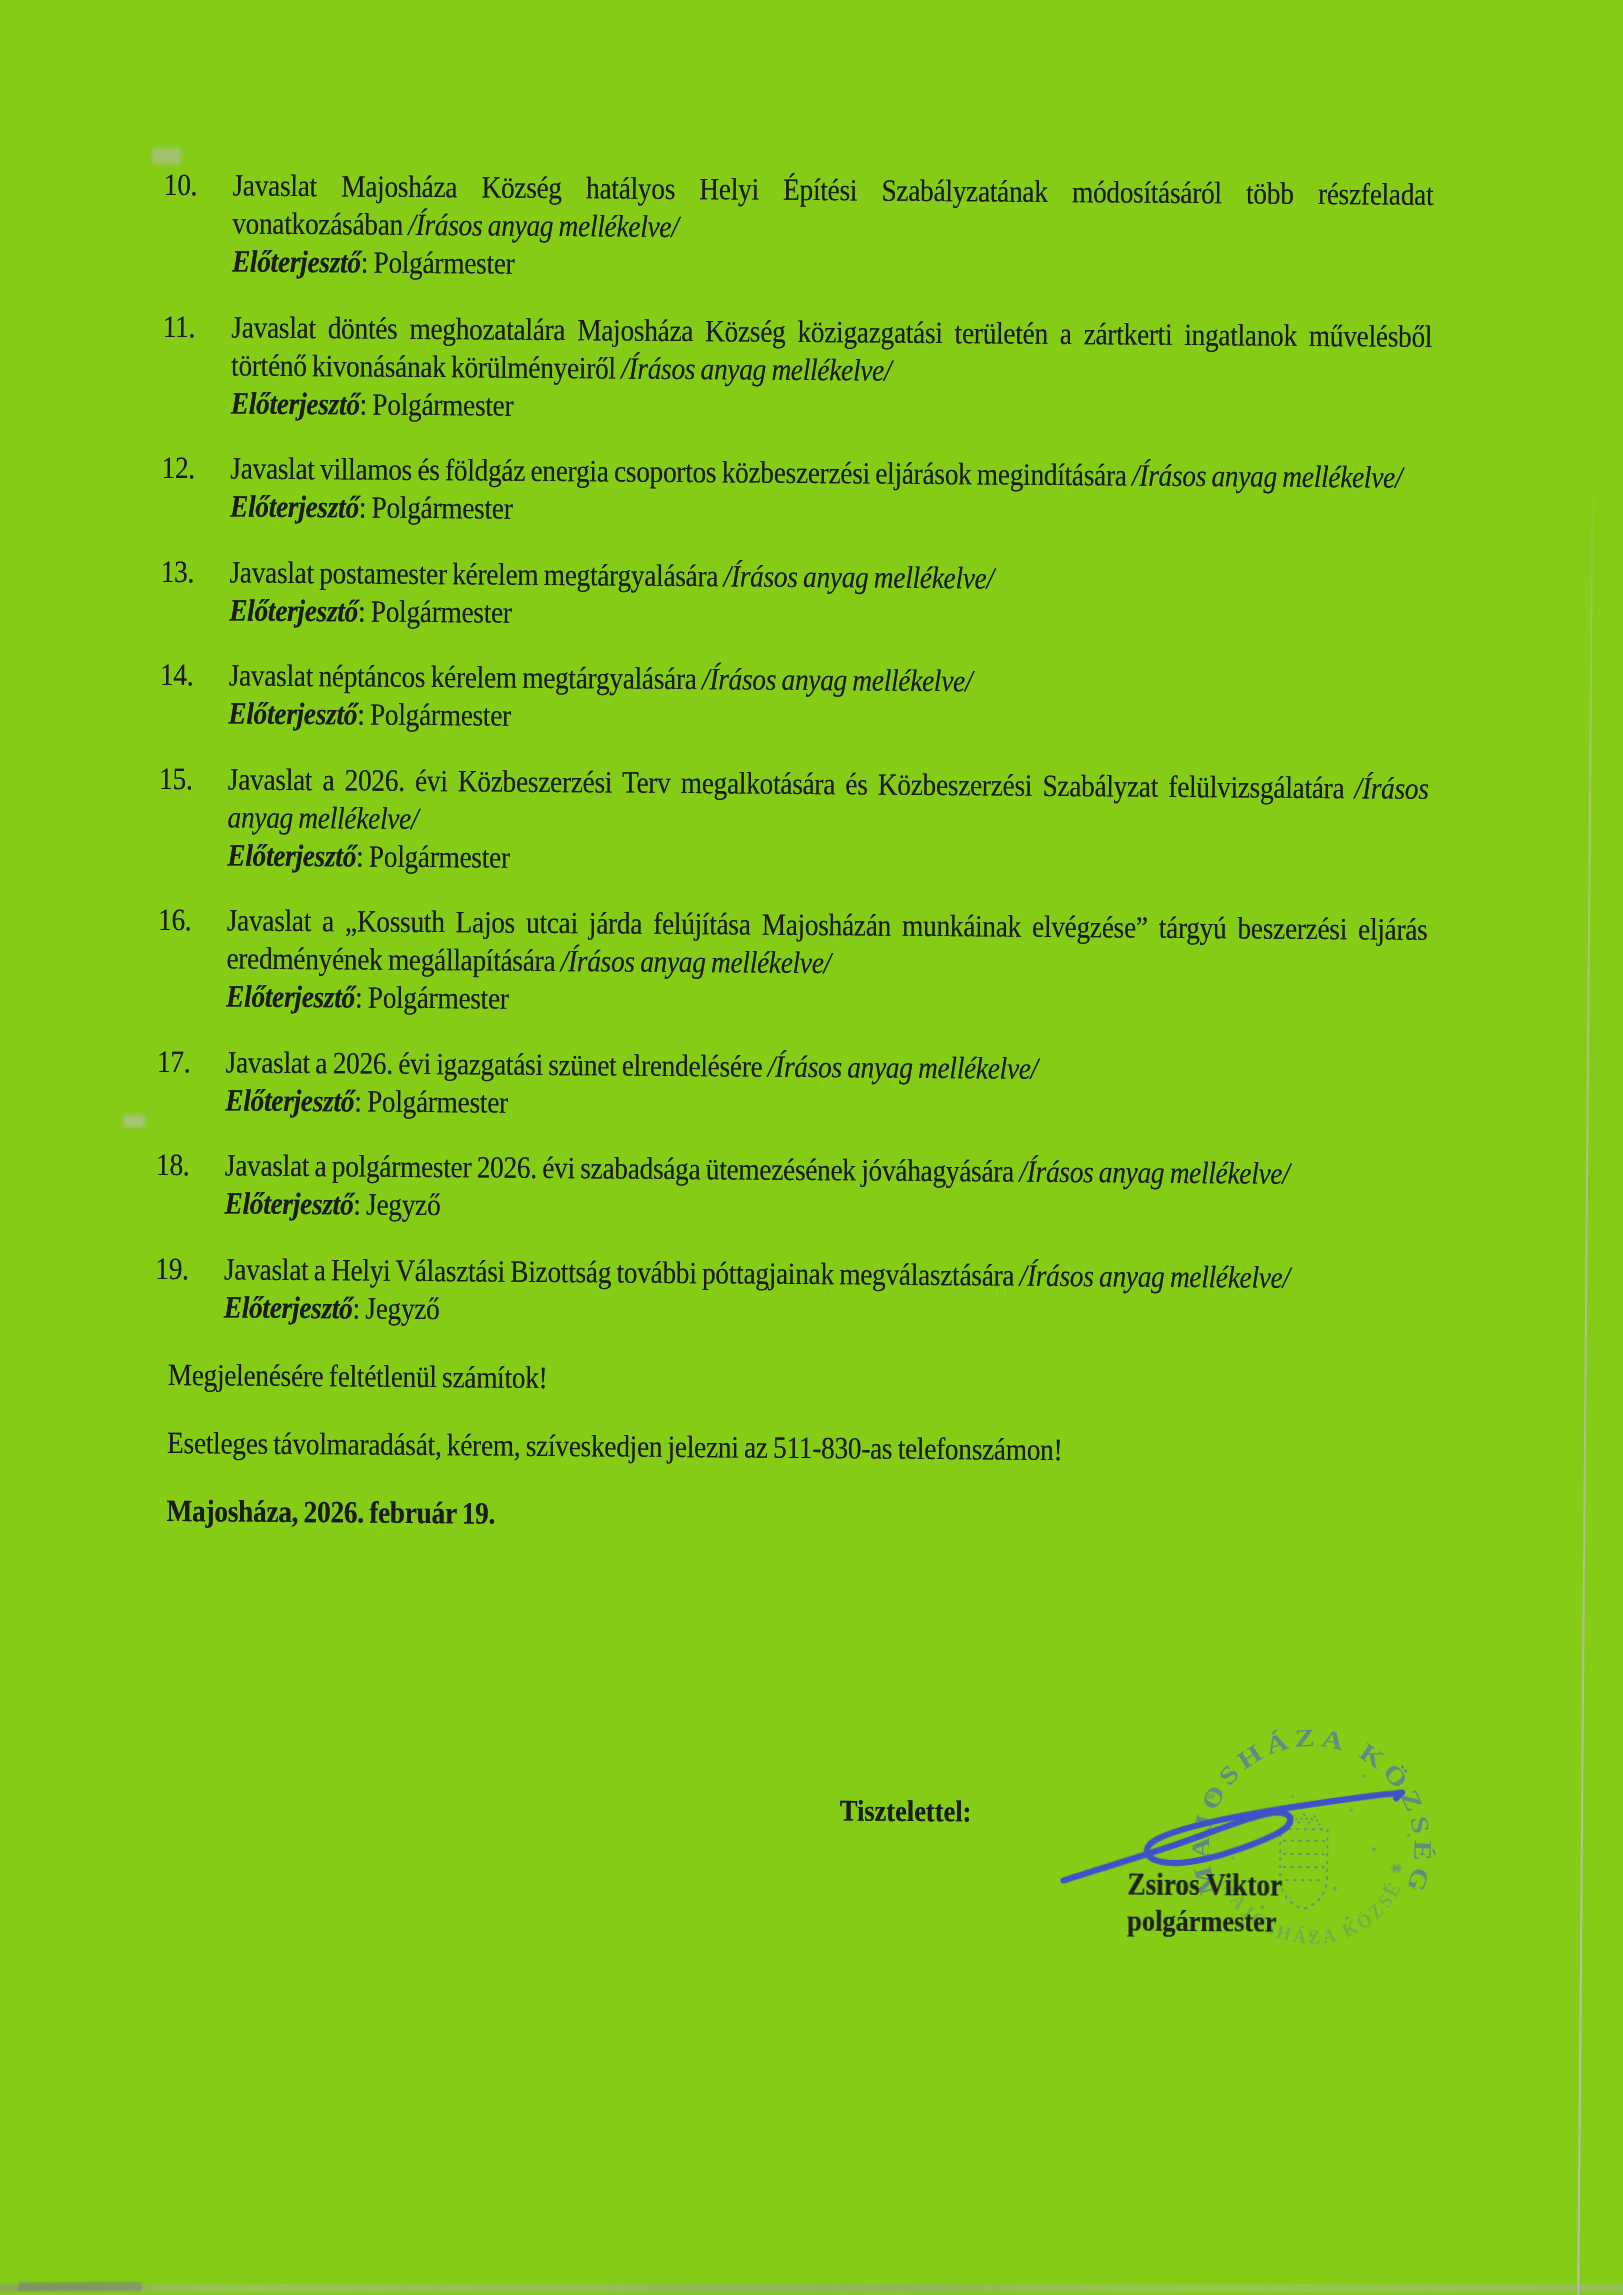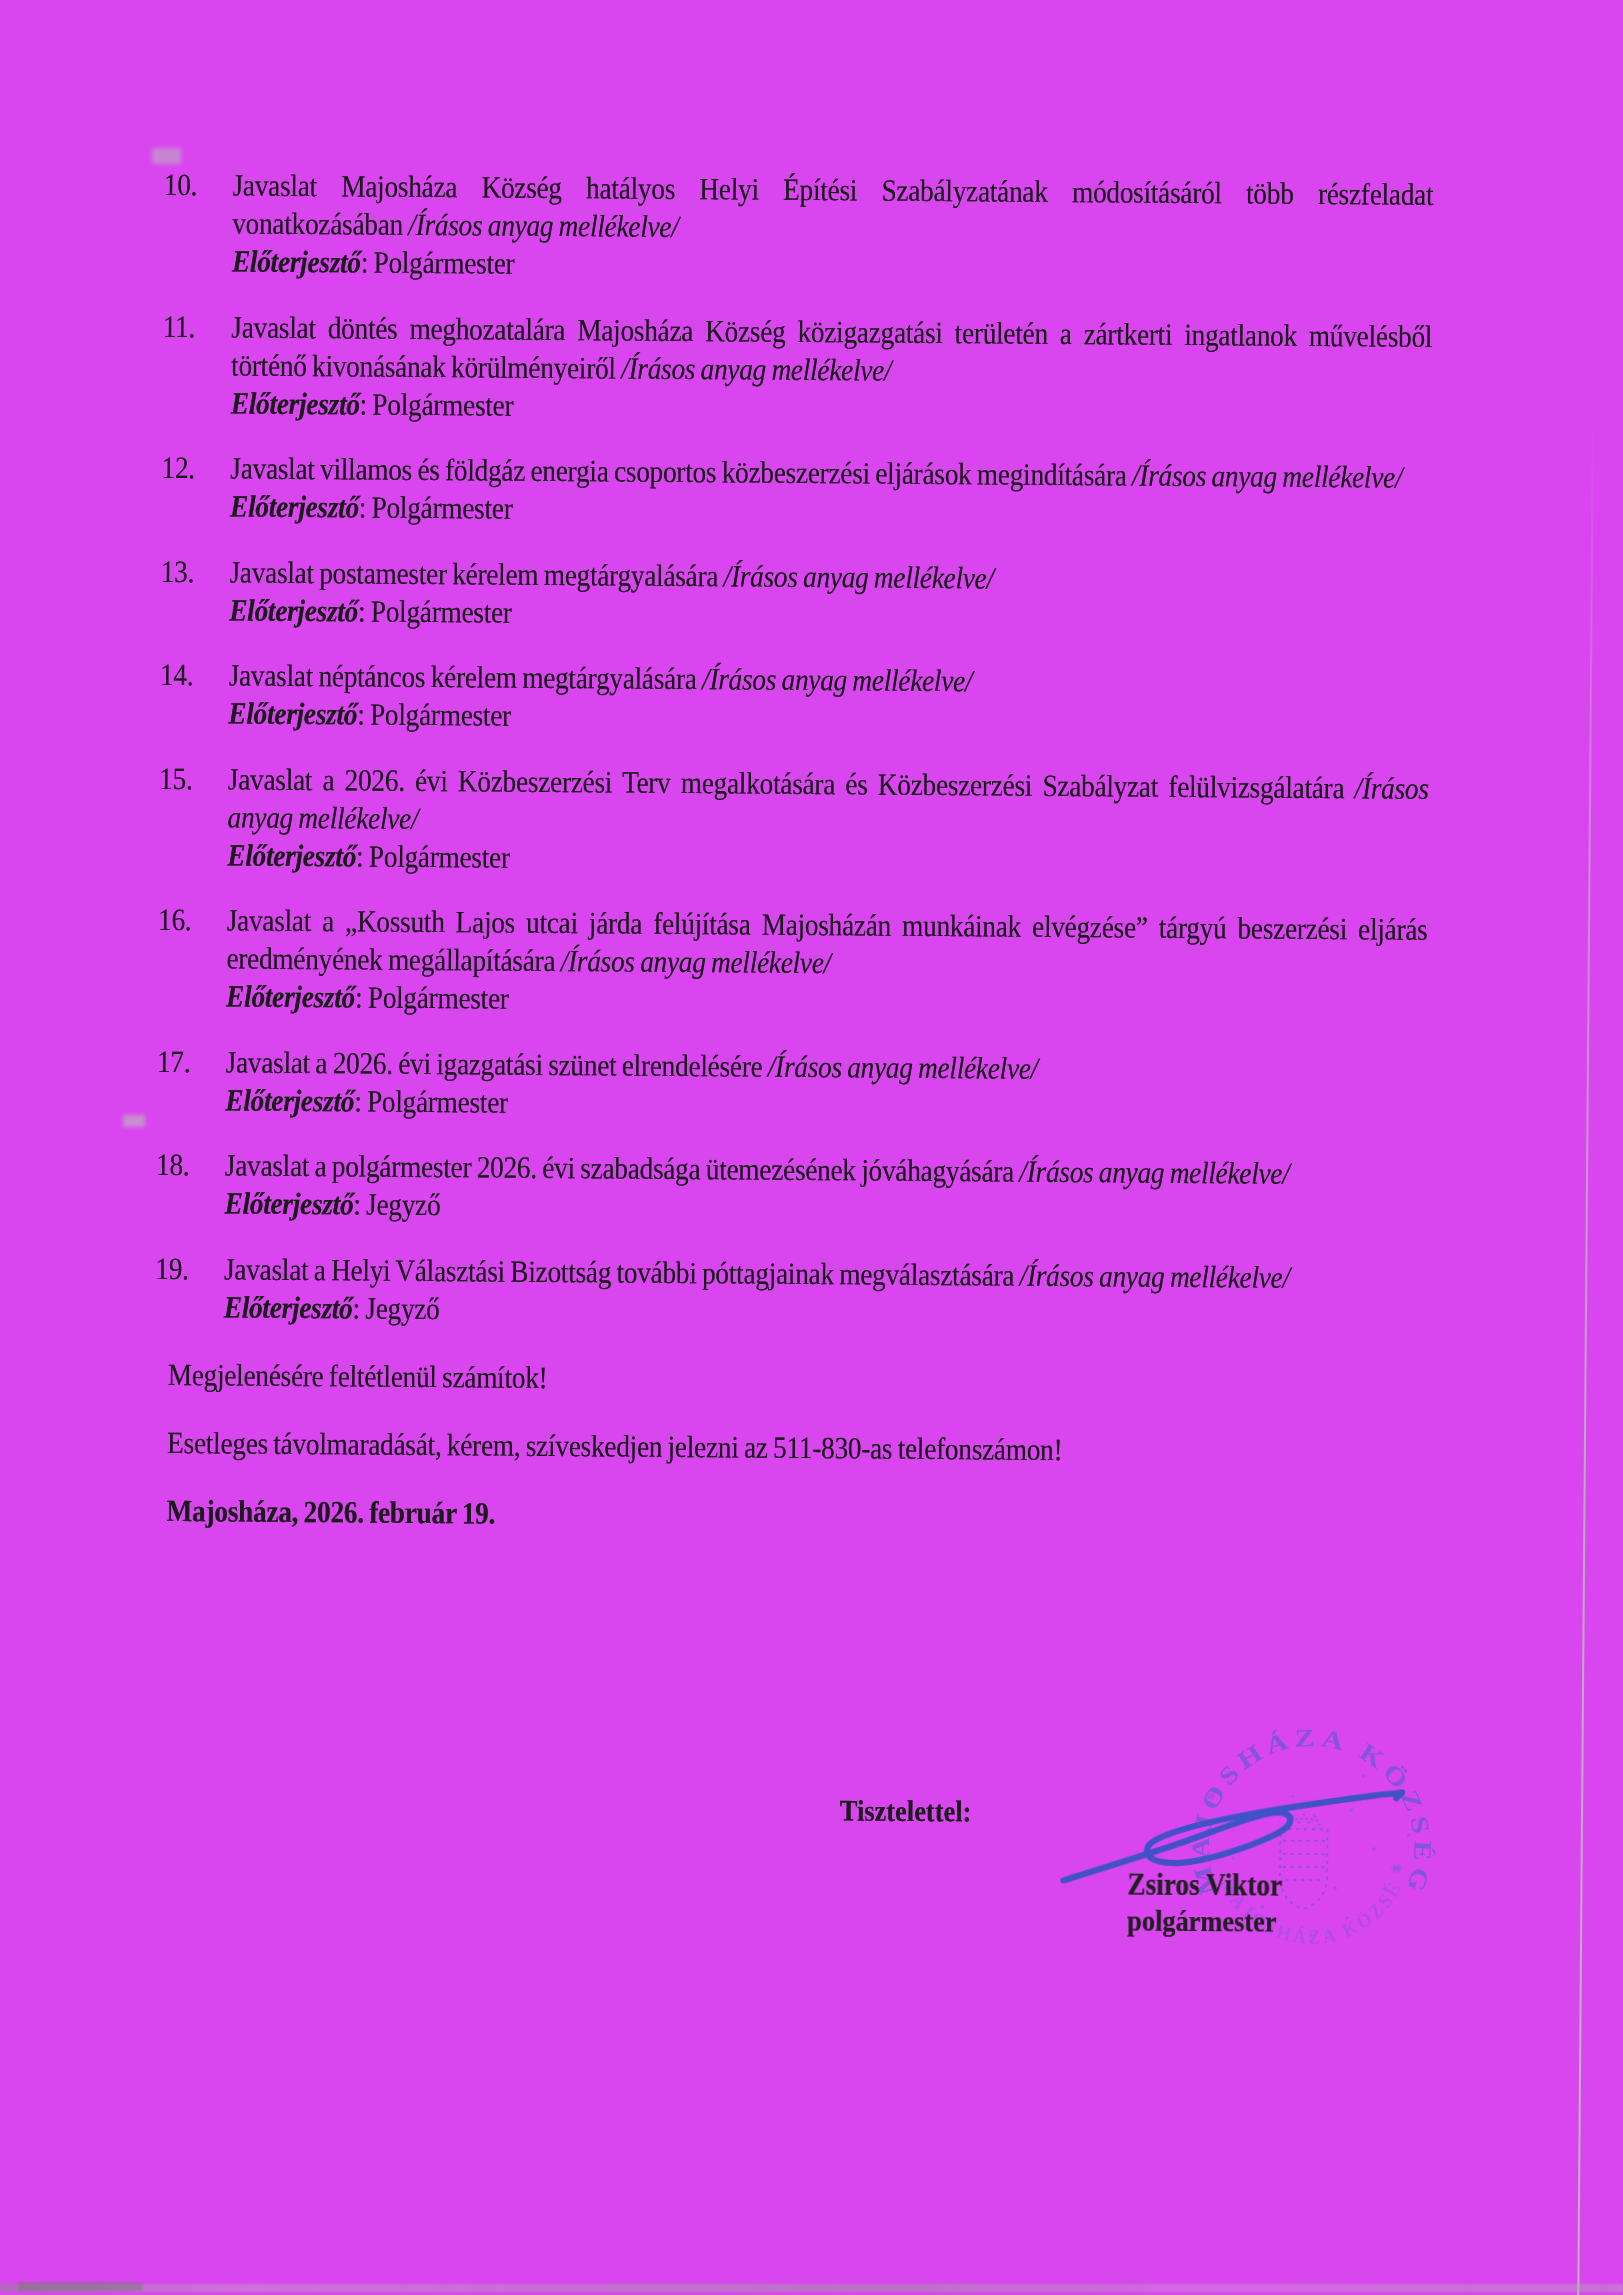--- a/index.html
+++ b/index.html
@@ -5,21 +5,21 @@
   html, body {
     margin: 0; padding: 0;
     width: 1623px; height: 2295px;
     background: #ffffff;
     overflow: hidden;
     font-family: "Liberation Serif", serif;
   }
   .page {
     position: relative;
     width: 1623px; height: 2295px;
-    background: #d946ef;
+    background: #84cc16;
     overflow: hidden;
   }
   
   .content {
     position: absolute;
     left: 164px; top: 166px;
     width: 1441px;
     transform: rotate(0.45deg) scaleX(0.881);
     transform-origin: 0 0;
     color: #1b1b1b;

